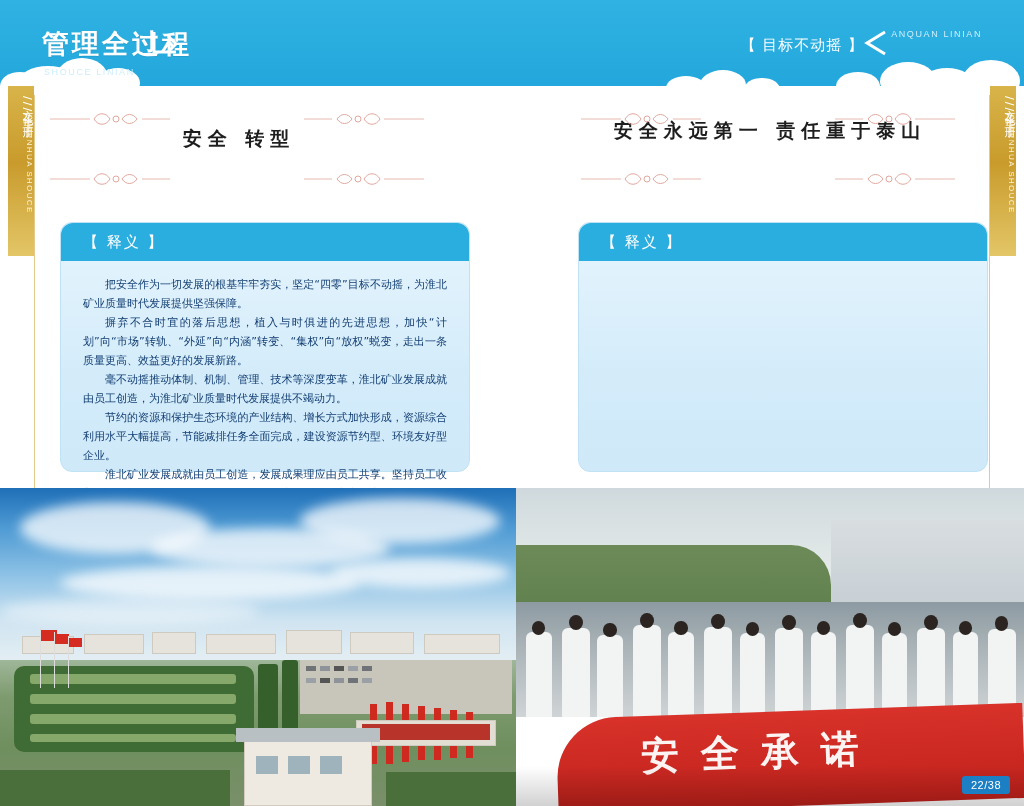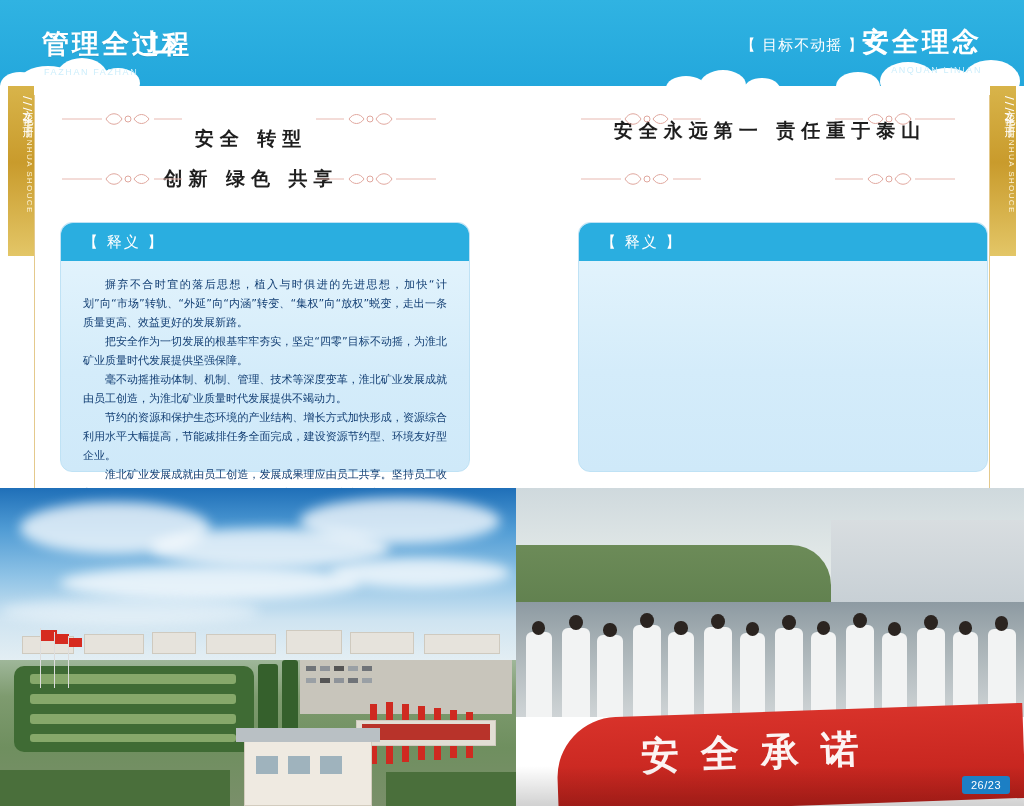--- a/index.html
+++ b/index.html
@@ -96,21 +96,21 @@
   }
   .side-rule.left { left: 34px; }
   .side-rule.right { right: 34px; }
 
   
   .slogan {
     position: absolute; top: 104px;
     width: 390px; height: 86px;
     text-align: center;
   }
-  .slogan.left { left: 56px; }
+  .slogan.left { left: 44px; }
   .slogan.right { left: 575px; }
   .slogan .line1 {
     font-family: "DejaVu Sans", sans-serif;
     font-size: 19px; color: #1e1e1e; letter-spacing: 6px;
     font-weight: 600;
     margin-top: 22px;
   }
   .slogan .line2 {
     font-family: "DejaVu Sans", sans-serif;
     font-size: 19px; color: #1e1e1e; letter-spacing: 6px;
@@ -268,38 +268,37 @@
       <div class="cloud" style="left:920px; top:68px; width:54px; height:32px;"></div>
       <div class="cloud" style="left:962px; top:60px; width:58px; height:42px;"></div>
       <div class="cloud" style="left:836px; top:72px; width:44px; height:28px;"></div>
       <div class="cloud" style="left:666px; top:76px; width:40px; height:24px;"></div>
       <div class="cloud" style="left:700px; top:70px; width:46px; height:30px;"></div>
       <div class="cloud" style="left:744px; top:78px; width:36px; height:22px;"></div>
     </div>
 
     <div class="hdr-left">
       <div class="cn">管理全过程</div>
-      <div class="en">FAZHAN FAZHAN</div>
+      <div class="en">SHOUCE LINIAN</div>
     </div>
     <div class="hdr-arrow">
       <svg width="26" height="24" viewBox="0 0 26 24">
         <path d="M2 2 L2 22 L24 22" fill="none" stroke="#ffffff" stroke-width="3"></path>
         <path d="M16 6 L24 14 L16 22" fill="none" stroke="#ffffff" stroke-width="3"></path>
       </svg>
     </div>
 
     <div class="hdr-core">【 目标不动摇 】</div>
     <div class="hdr-zig">
       <svg width="24" height="26" viewBox="0 0 24 26">
         <path d="M22 2 L4 13 L22 24" fill="none" stroke="#ffffff" stroke-width="3"></path>
       </svg>
     </div>
 
     <div class="hdr-right">
-      <div class="cn">安全理念</div>
       <div class="en">ANQUAN LINIAN</div>
     </div>
   </div>
 
   <div class="side-tab left">
     <span class="cn">/文/化/手/册/</span>
     <span class="en">WENHUA SHOUCE</span>
   </div>
   <div class="side-tab right">
     <span class="cn">/文/化/手/册/</span>
@@ -339,21 +338,20 @@
     <div class="orn" style="left:260px; top:64px; transform:scaleX(-1);">
       <svg width="120" height="22" viewBox="0 0 120 22">
         <path d="M0 11 H40" stroke="#e8b9b1" stroke-width="1" fill="none"></path>
         <path d="M44 11 c4-7 12-7 16 0 c-4 7-12 7-16 0 z" stroke="#e0a79e" stroke-width="1" fill="none"></path>
         <circle cx="66" cy="11" r="3" stroke="#e0a79e" stroke-width="1" fill="none"></circle>
         <path d="M72 11 c4-6 11-6 15 0 c-4 6-11 6-15 0 z" stroke="#e0a79e" stroke-width="1" fill="none"></path>
         <path d="M92 11 H120" stroke="#e8b9b1" stroke-width="1" fill="none"></path>
       </svg>
     </div>
     <div class="line1">安全  转型</div>
-    <div class="line2">创新  绿色  共享</div>
   </div>
 
   <div class="slogan right">
     <div class="orn" style="left:6px; top:4px;">
       <svg width="120" height="22" viewBox="0 0 120 22">
         <path d="M0 11 H40" stroke="#e8b9b1" stroke-width="1" fill="none"></path>
         <path d="M44 11 c4-7 12-7 16 0 c-4 7-12 7-16 0 z" stroke="#e0a79e" stroke-width="1" fill="none"></path>
         <circle cx="66" cy="11" r="3" stroke="#e0a79e" stroke-width="1" fill="none"></circle>
         <path d="M72 11 c4-6 11-6 15 0 c-4 6-11 6-15 0 z" stroke="#e0a79e" stroke-width="1" fill="none"></path>
         <path d="M92 11 H120" stroke="#e8b9b1" stroke-width="1" fill="none"></path>
@@ -385,22 +383,22 @@
         <path d="M72 11 c4-6 11-6 15 0 c-4 6-11 6-15 0 z" stroke="#e0a79e" stroke-width="1" fill="none"></path>
         <path d="M92 11 H120" stroke="#e8b9b1" stroke-width="1" fill="none"></path>
       </svg>
     </div>
     <div class="line2">安全永远第一  责任重于泰山</div>
   </div>
 
   <div class="panel left">
     <div class="panel-title">【 释义 】</div>
     <div class="panel-body">
+      <p>把安全作为一切发展的根基牢牢夯实，坚定“四零”目标不动摇，为淮北矿业质量时代发展提供坚强保障。</p>
       <p>摒弃不合时宜的落后思想，植入与时俱进的先进思想，加快“计划”向“市场”转轨、“外延”向“内涵”转变、“集权”向“放权”蜕变，走出一条质量更高、效益更好的发展新路。</p>
-      <p>把安全作为一切发展的根基牢牢夯实，坚定“四零”目标不动摇，为淮北矿业质量时代发展提供坚强保障。</p>
       <p>毫不动摇推动体制、机制、管理、技术等深度变革，淮北矿业发展成就由员工创造，为淮北矿业质量时代发展提供不竭动力。</p>
       <p>节约的资源和保护生态环境的产业结构、增长方式加快形成，资源综合利用水平大幅提高，节能减排任务全面完成，建设资源节约型、环境友好型企业。</p>
       <p>淮北矿业发展成就由员工创造，发展成果理应由员工共享。坚持员工收入增长和企业效益增长同步、劳动报酬提高和劳动生产率提高同步，让企业发展与员工福祉同增共赢。</p>
     </div>
   </div>
 
   <div class="panel right">
     <div class="panel-title">【 释义 】</div>
   </div>
 
@@ -508,17 +506,17 @@
         <div class="head" style="left:87.2%; top:16%; width:2.6%; height:12%;"></div>
         <div class="person" style="left:93%; top:23%; width:5.5%; height:77%;"></div>
         <div class="head" style="left:94.2%; top:12%; width:2.7%; height:13%;"></div>
       </div>
 
       <div class="rp-banner">
         <div class="rp-banner-text">安全承诺</div>
       </div>
 
       <div class="fade-bottom"></div>
-      <div class="pagenum">26/23</div>
+      <div class="pagenum">22/38</div>
     </div>
   </div>
 
 </div>
 
 </body></html>

